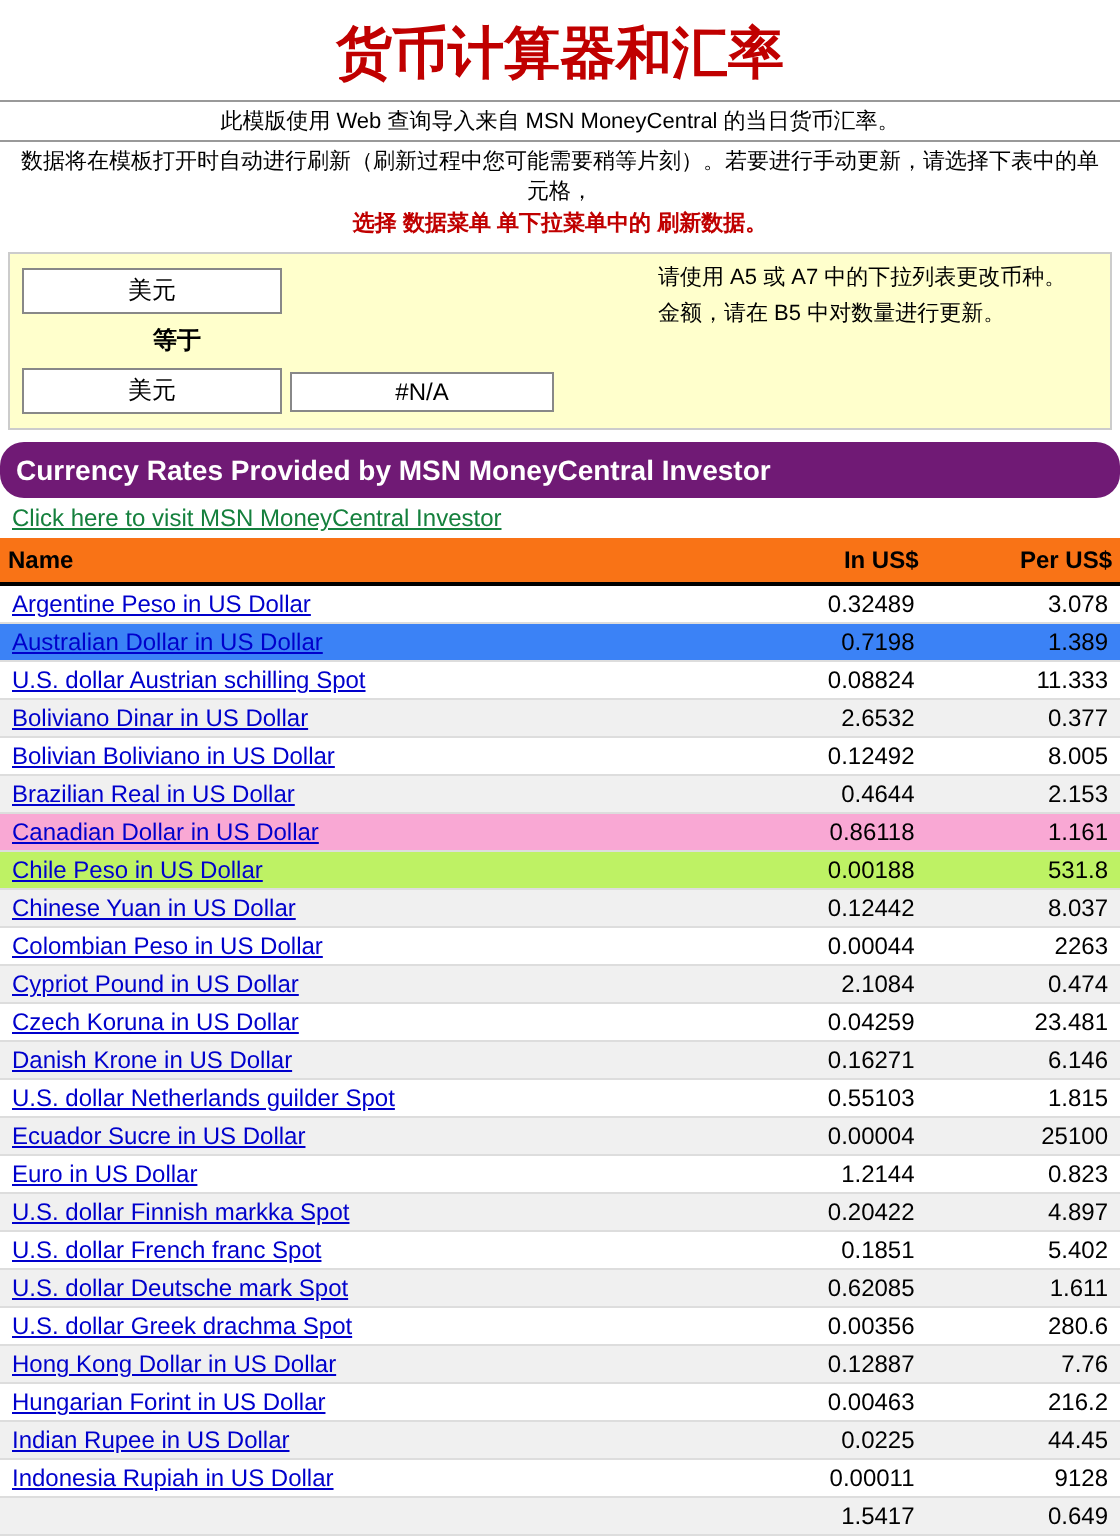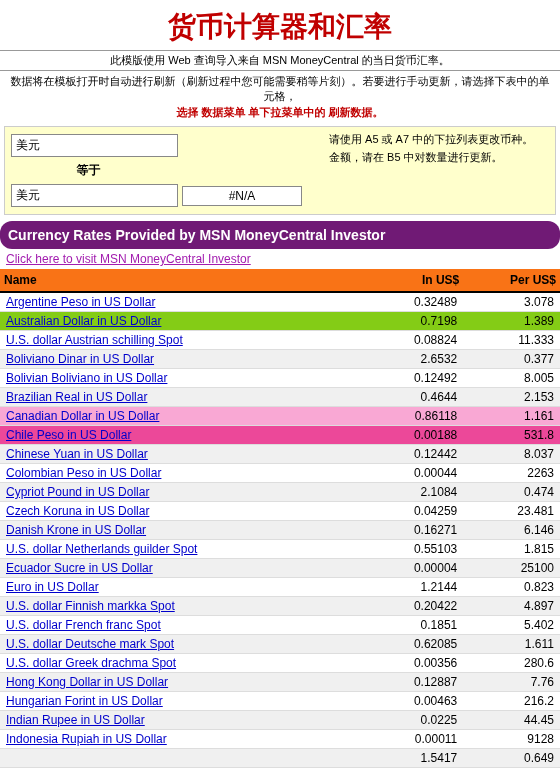--- a/index.html
+++ b/index.html
@@ -43,21 +43,21 @@
       background: #701a75;
       color: #fff;
       font-size: 14px;
       font-weight: bold;
       padding: 6px 8px;
       margin-top: 6px;
       text-align: left;
       border-radius: 12px;
     }
     .msn-link {
-      color: #a21caf;
+      color: #15803d;
       font-size: 12px;
       text-decoration: underline;
       padding: 3px 6px;
       display: block;
     }
     .currency-table {
       width: 100%;
       border-collapse: collapse;
       font-size: 12px;
     }
@@ -106,36 +106,36 @@
       color: #000;
     }
     .input-row {
       display: flex;
       align-items: center;
       margin: 3px 0;
     }
     .input-cell {
       border: 1px solid #888;
       background: #fff;
-      width: 167px;
+      width: 130px;
       padding: 2px 4px;
       font-size: 12px;
-      text-align: left;
+      text-align: center;
     }
     .equals-cell {
       text-align: center;
       width: 155px;
       font-size: 12px;
       padding: 2px 4px;
       font-weight: bold;
     }
     .hash-cell {
       border: 1px solid #888;
       background: #fff;
-      width: 120px;
+      width: 132px;
       padding: 2px 4px;
       font-size: 12px;
       text-align: center;
     }
   </style>
 </head>
 <body>
 
 <div class="title-bar">
   <span>货币计算器和汇率</span>
@@ -186,21 +186,21 @@
       <th class="right">In US$</th>
       <th class="right">Per US$</th>
     </tr>
   </thead>
   <tbody id="currency-tbody">
   <tr style="background: rgb(255, 255, 255);">
         <td><a href="#">Argentine Peso in US Dollar</a></td>
         <td class="right">0.32489</td>
         <td class="right">3.078</td>
       </tr>
-      <tr style="background: #84cc16;">
+      <tr style="background: #3b82f6;">
         <td><a href="#">Australian Dollar in US Dollar</a></td>
         <td class="right">0.7198</td>
         <td class="right">1.389</td>
       </tr>
       <tr style="background: rgb(255, 255, 255);">
         <td><a href="#">U.S. dollar Austrian schilling Spot</a></td>
         <td class="right">0.08824</td>
         <td class="right">11.333</td>
       </tr>
       <tr style="background: rgb(240, 240, 240);">
@@ -216,21 +216,21 @@
       <tr style="background: rgb(240, 240, 240);">
         <td><a href="#">Brazilian Real in US Dollar</a></td>
         <td class="right">0.4644</td>
         <td class="right">2.153</td>
       </tr>
       <tr style="background: #f9a8d4;">
         <td><a href="#">Canadian Dollar in US Dollar</a></td>
         <td class="right">0.86118</td>
         <td class="right">1.161</td>
       </tr>
-      <tr style="background: #ec4899; padding-left: 48px;">
+      <tr style="background: #bef264; padding-left: 48px;">
         <td><a href="#">Chile Peso in US Dollar</a></td>
         <td class="right">0.00188</td>
         <td class="right">531.8</td>
       </tr>
       <tr style="background: rgb(240, 240, 240);">
         <td><a href="#">Chinese Yuan in US Dollar</a></td>
         <td class="right">0.12442</td>
         <td class="right">8.037</td>
       </tr>
       <tr style="background: rgb(255, 255, 255);">

